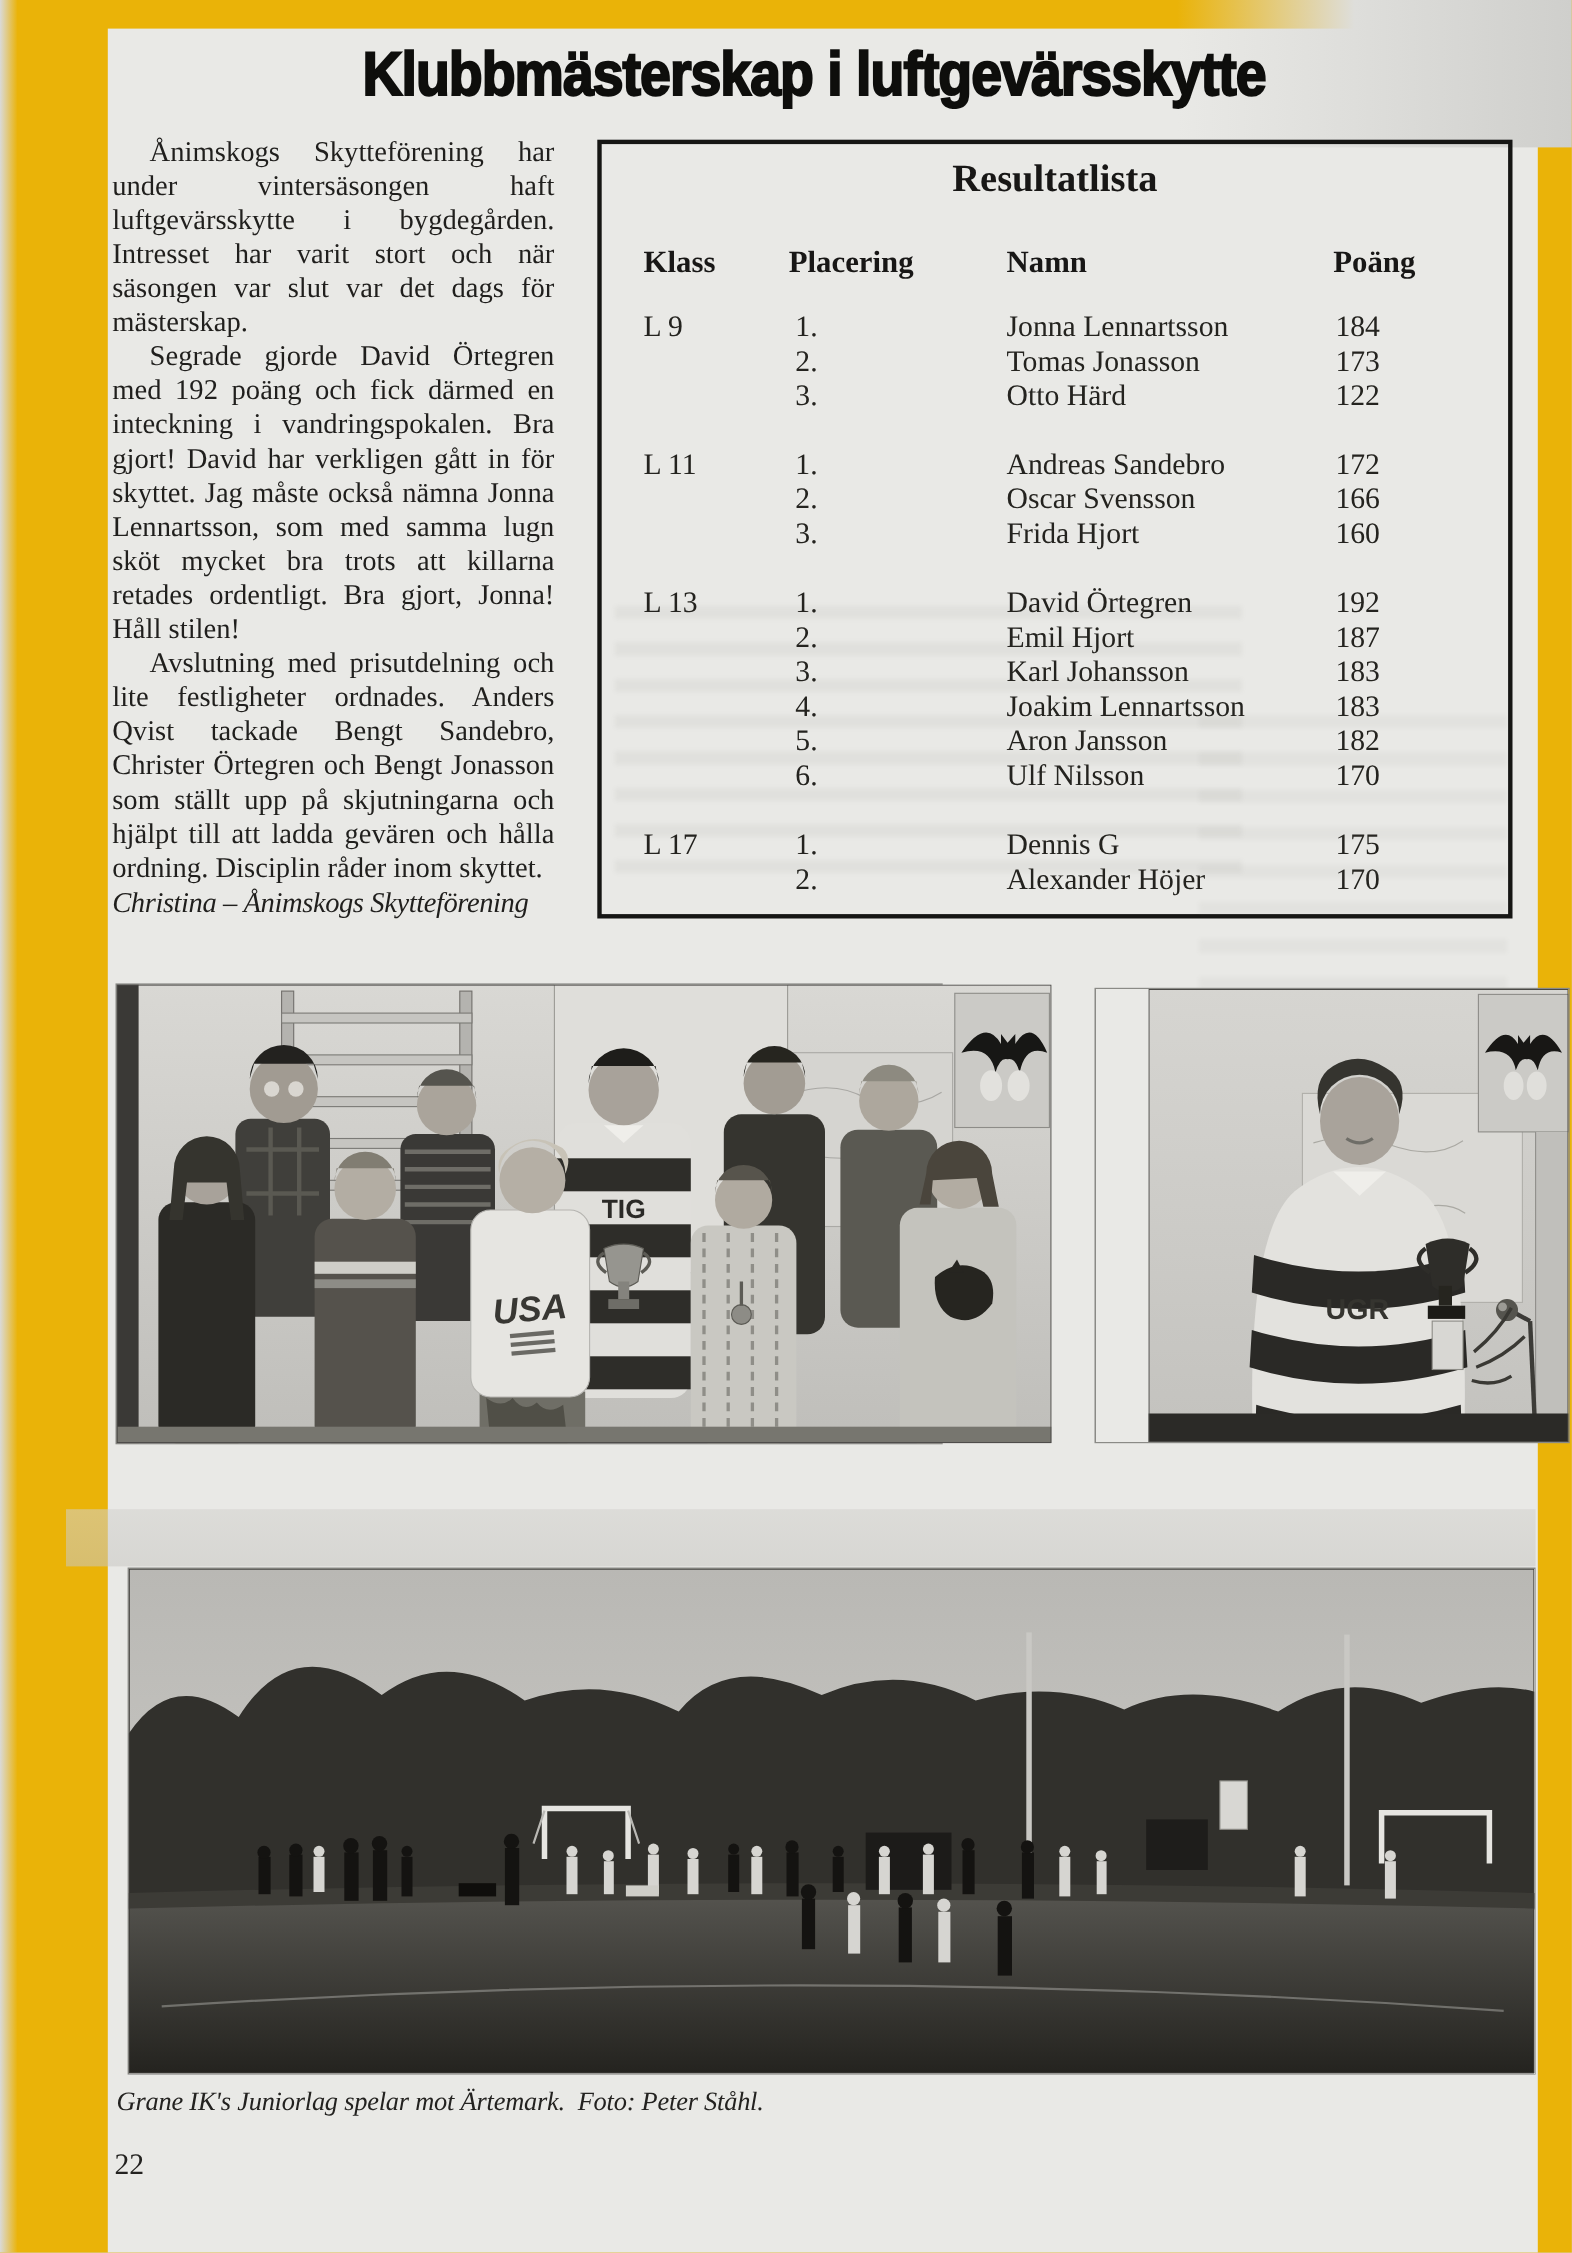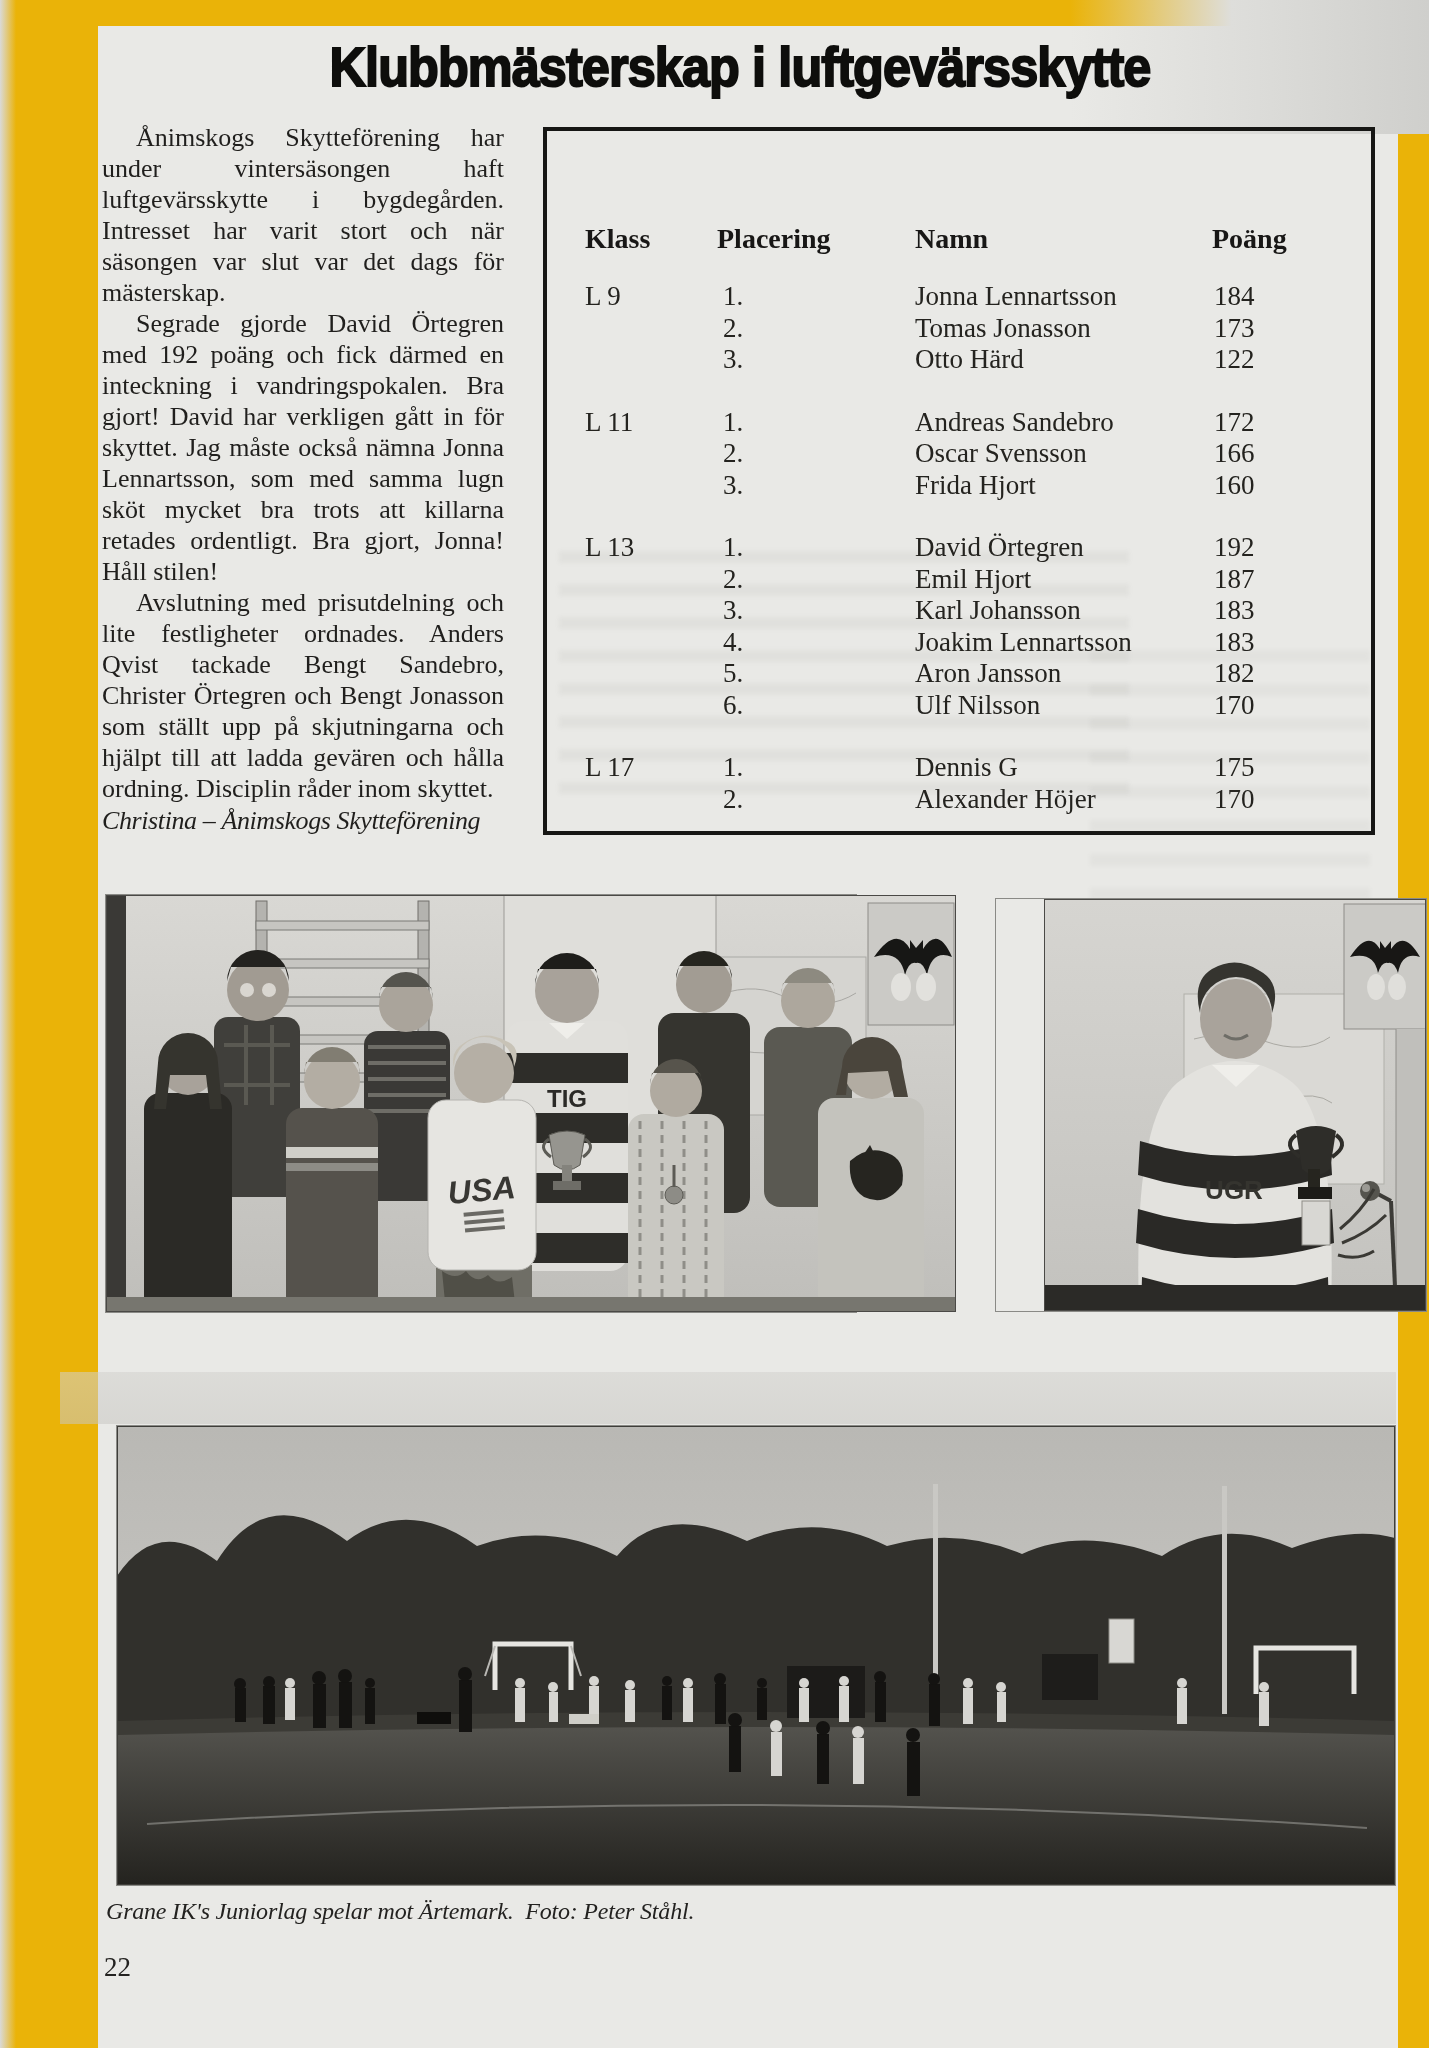--- a/index.html
+++ b/index.html
@@ -66,20 +66,21 @@
     <div id="article-paragraphs">
         <p>Ånimskogs Skytteförening har under vintersäsongen haft luftgevärsskytte i bygdegården. Intresset har varit stort och när säsongen var slut var det dags för mästerskap.</p>
         <p>Segrade gjorde David Örtegren med 192 poäng och fick därmed en inteckning i vandringspokalen. Bra gjort! David har verkligen gått in för skyttet. Jag måste också nämna Jonna Lennartsson, som med samma lugn sköt mycket bra trots att killarna retades ordentligt. Bra gjort, Jonna! Håll stilen!</p>
         <p>Avslutning med prisutdelning och lite festligheter ordnades. Anders Qvist tackade Bengt Sandebro, Christer Örtegren och Bengt Jonasson som ställt upp på skjutningarna och hjälpt till att ladda gevären och hålla ordning. Disciplin råder inom skyttet.</p>
       </div>
     <p class="byline">Christina – Ånimskogs Skytteförening</p>
   </div>
 
   <div class="results-box">
     <div class="ghost-lines"></div>
+    <div class="results-title">Resultatlista</div>
     <div class="results-header">
       <span class="h-klass">Klass</span>
       <span class="h-place">Placering</span>
       <span class="h-name">Namn</span>
       <span class="h-score">Poäng</span>
     </div>
     <div class="results-rows" id="results-rows">
         <div class="result-group">
           <div class="result-row">
             <span class="r-klass">L 9</span>

